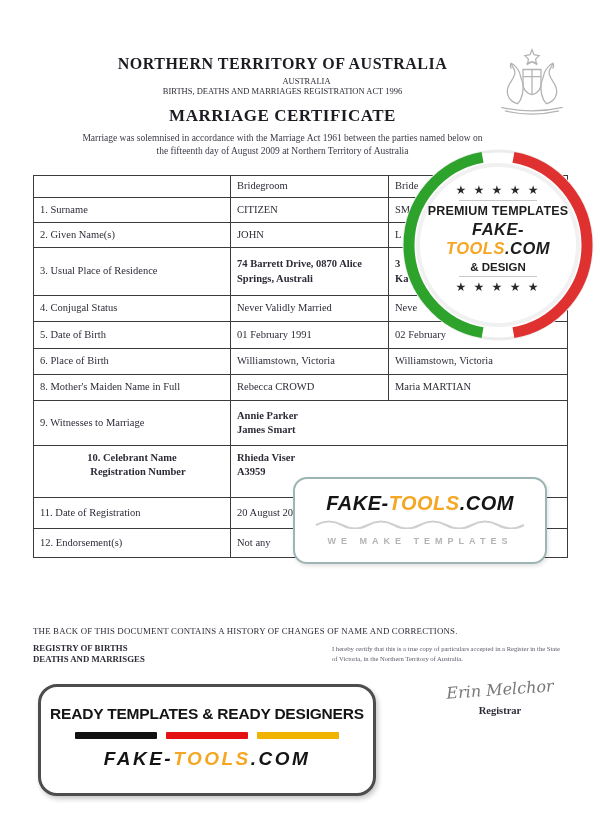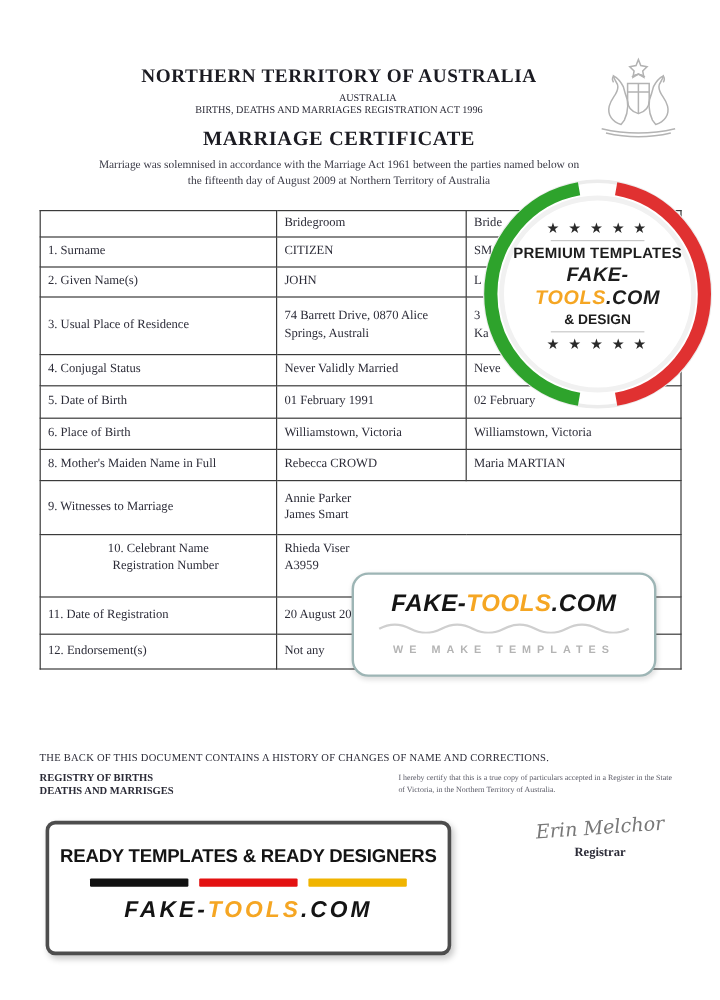--- a/index.html
+++ b/index.html
@@ -13,21 +13,21 @@
   .cert-title{font-size:17px;font-weight:bold;margin-top:10px;color:#1b1b22;letter-spacing:.5px;}
   .intro{position:absolute;left:0;top:132px;width:565px;text-align:center;font-size:9.5px;
          line-height:1.35;color:#3a3a46;}
   .coa{position:absolute;left:487px;top:46px;width:90px;height:74px;}
   
   table.cert{position:absolute;left:33px;top:175px;width:534px;border-collapse:collapse;
              table-layout:fixed;font-size:10.5px;color:#2c2c38;}
   table.cert td{border:1px solid #3b3b3b;padding:2px 6px;vertical-align:middle;line-height:1.35;}
   tr.h-hdr{height:22px;} tr.h-25{height:25px;} tr.h-26{height:26px;} tr.h-27{height:27px;}
   tr.h-48{height:48px;} tr.h-45{height:45px;margin-top:40px;} tr.h-52{height:52px;} tr.h-31{height:31px;} tr.h-29{height:29px;}
-  .cell-line{display:block;}
+  .cell-line{display:block;font-weight:bold;}
   .indent{padding-left:12px;}
   
   .wm-circle{position:absolute;left:398px;top:145px;width:200px;height:200px;z-index:5;}
   .wm-circle .content{position:absolute;left:25px;top:38px;width:150px;text-align:center;
         font-family:"Liberation Sans", sans-serif;color:#1d1d1d;}
   .stars{font-size:12px;letter-spacing:2px;color:#2a2a2a;}
   .wm-div{width:78px;height:1px;background:#c9c9c9;margin:3px auto;}
   .premium{font-size:12.5px;font-weight:bold;margin-top:2px;letter-spacing:.2px;}
   .brand{font-style:italic;font-weight:bold;letter-spacing:.5px;}
   .brand .t{color:#F5A623;}
@@ -43,21 +43,21 @@
   .back-note{position:absolute;left:33px;top:626px;font-size:8.8px;color:#2c2c38;letter-spacing:.2px;}
   .registry{position:absolute;left:33px;top:643px;font-size:8.8px;line-height:1.3;color:#2c2c38;font-weight:bold;}
   .certify{position:absolute;left:332px;top:644px;width:235px;font-size:6.6px;line-height:1.5;color:#5a5a66;}
   .signature{position:absolute;left:420px;top:680px;width:160px;text-align:center;
         font-family:"DejaVu Serif", serif;font-style:italic;font-size:16px;color:#787878;
         transform:rotate(-4deg);}
   .registrar{position:absolute;left:420px;top:705px;width:160px;text-align:center;
         font-size:10.5px;font-weight:bold;color:#2c2c38;}
   
   .wm-bottom{position:absolute;left:38px;top:684px;width:332px;height:106px;background:#ffffff;
-        border:3px solid #4d4d4d;border-radius:8px;z-index:6;text-align:center;
+        border:3px solid #4d4d4d;border-radius:19px;z-index:6;text-align:center;
         font-family:"Liberation Sans", sans-serif;box-shadow:2px 3px 5px rgba(0,0,0,.22);}
   .headline{font-size:15.5px;font-weight:bold;color:#141414;margin-top:18px;letter-spacing:-.2px;}
   .bars{display:flex;justify-content:center;gap:9px;margin-top:9px;}
   .bars span{display:inline-block;width:82px;height:7px;border-radius:1px;}
   .brand-bottom{font-size:19px;letter-spacing:2.5px;margin-top:9px;color:#141414;}
 </style>
 </head>
 <body>
 
 <div class="page">

